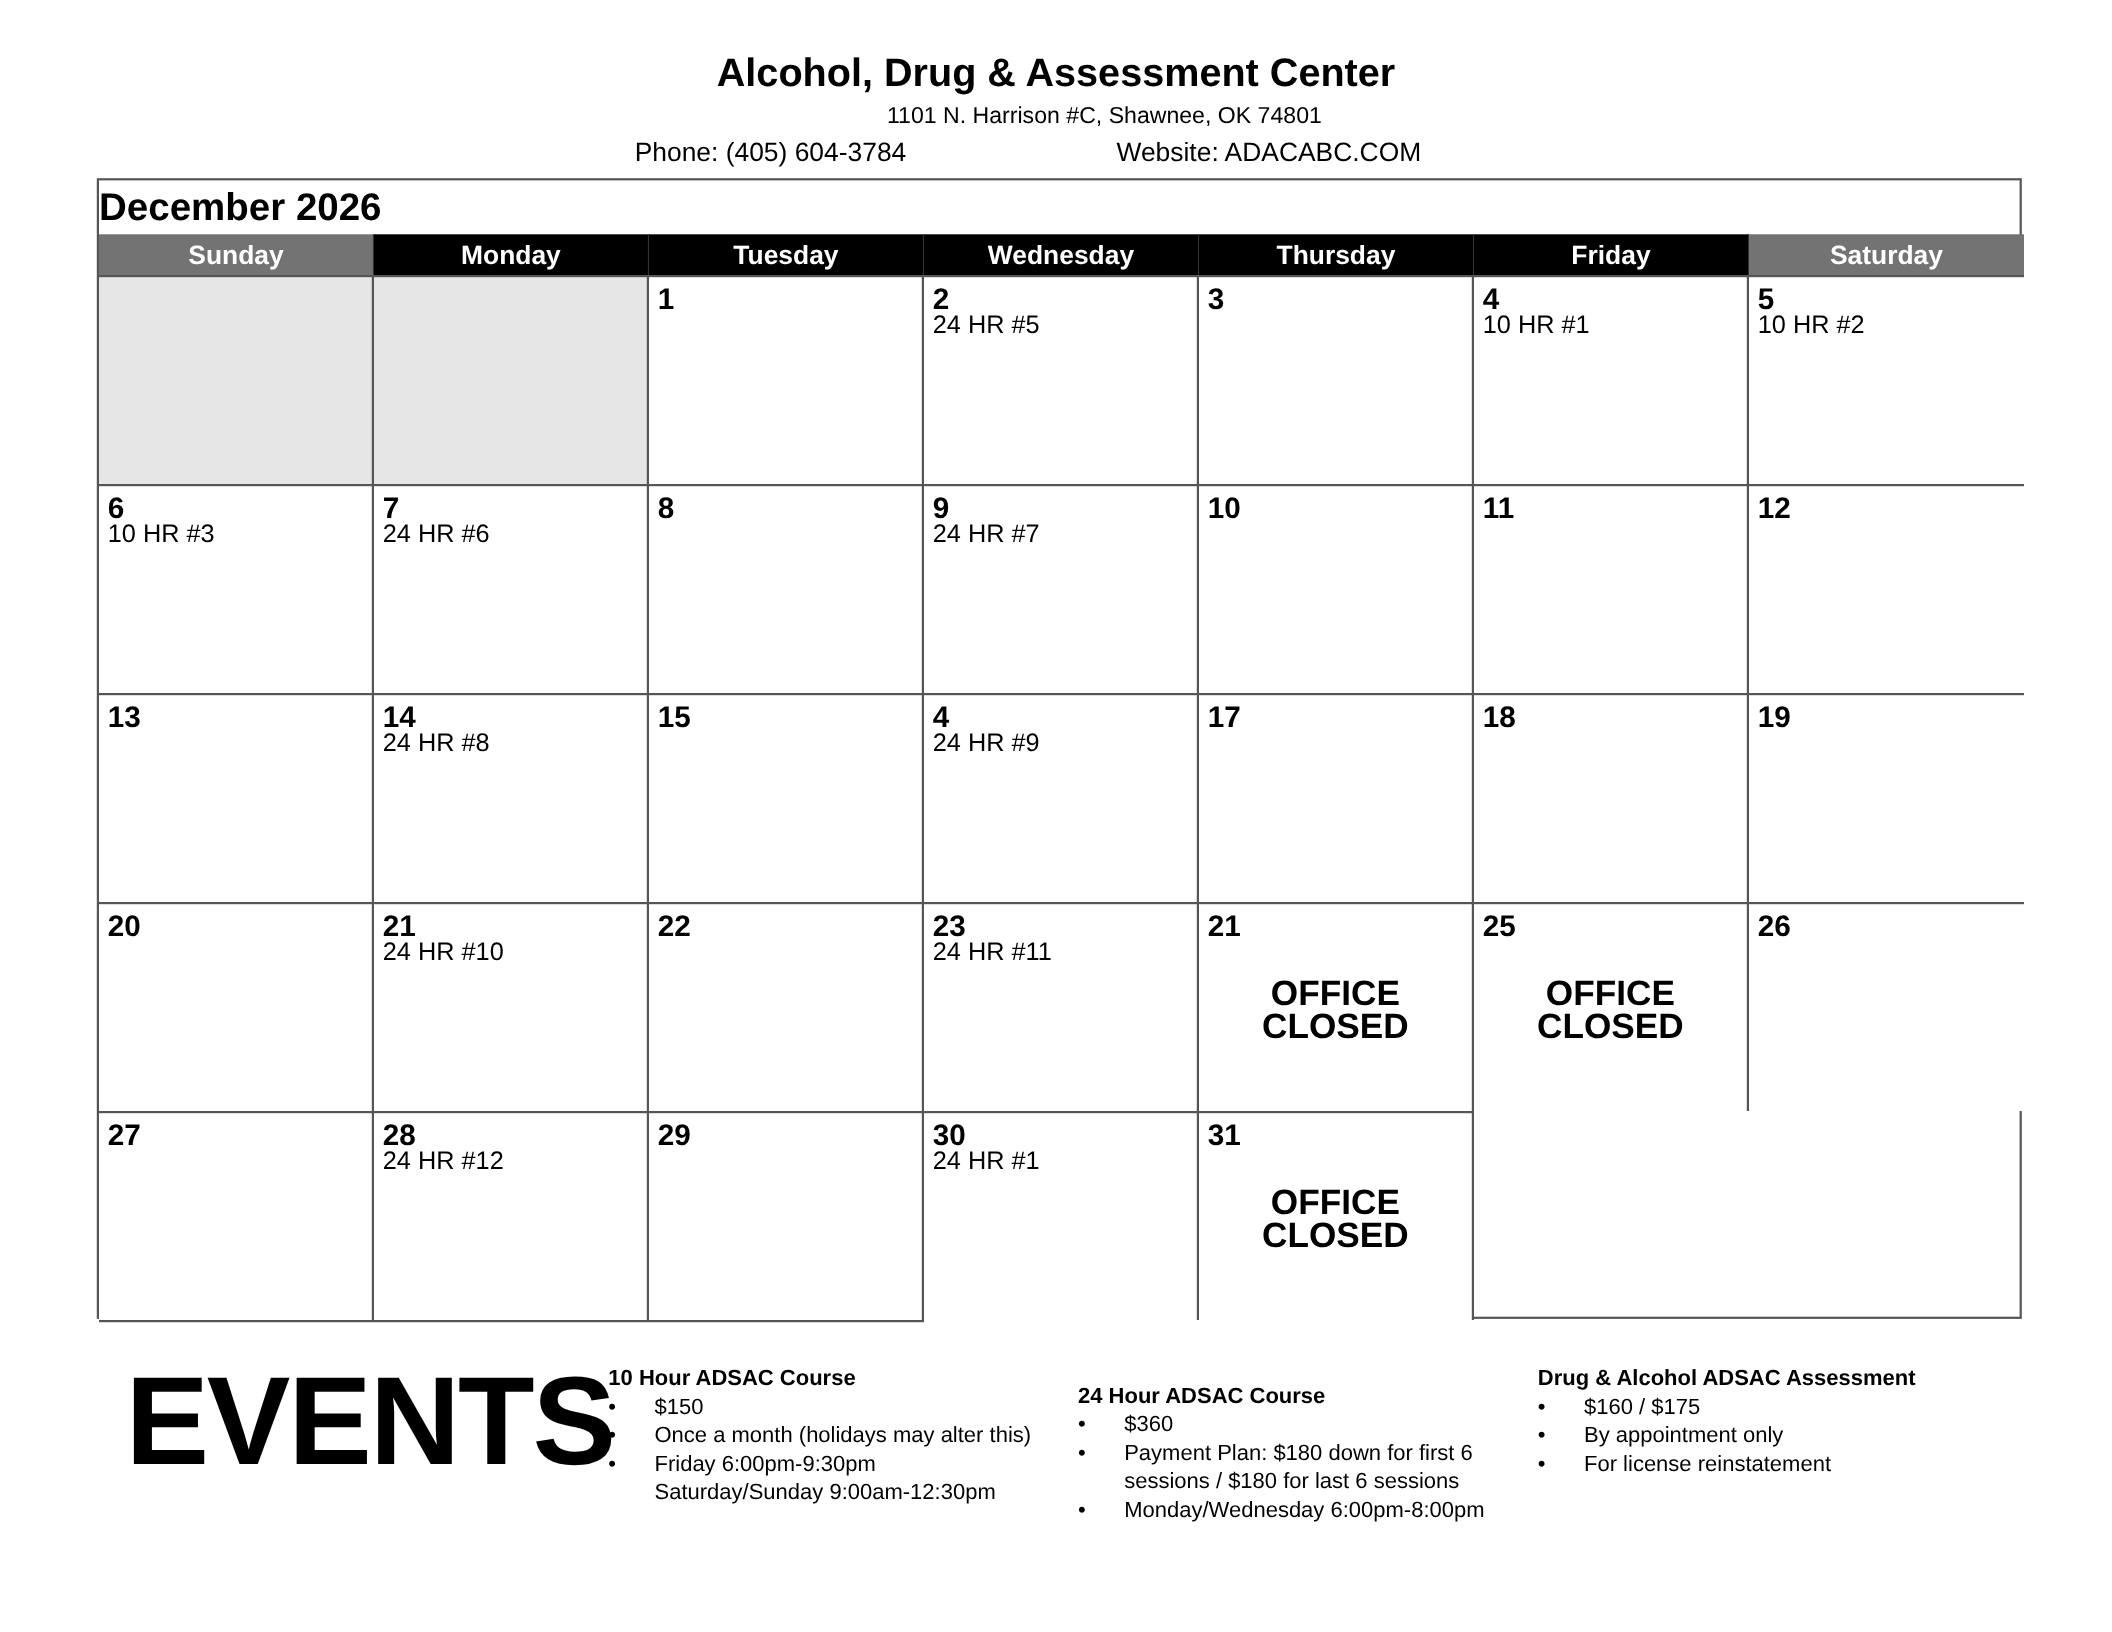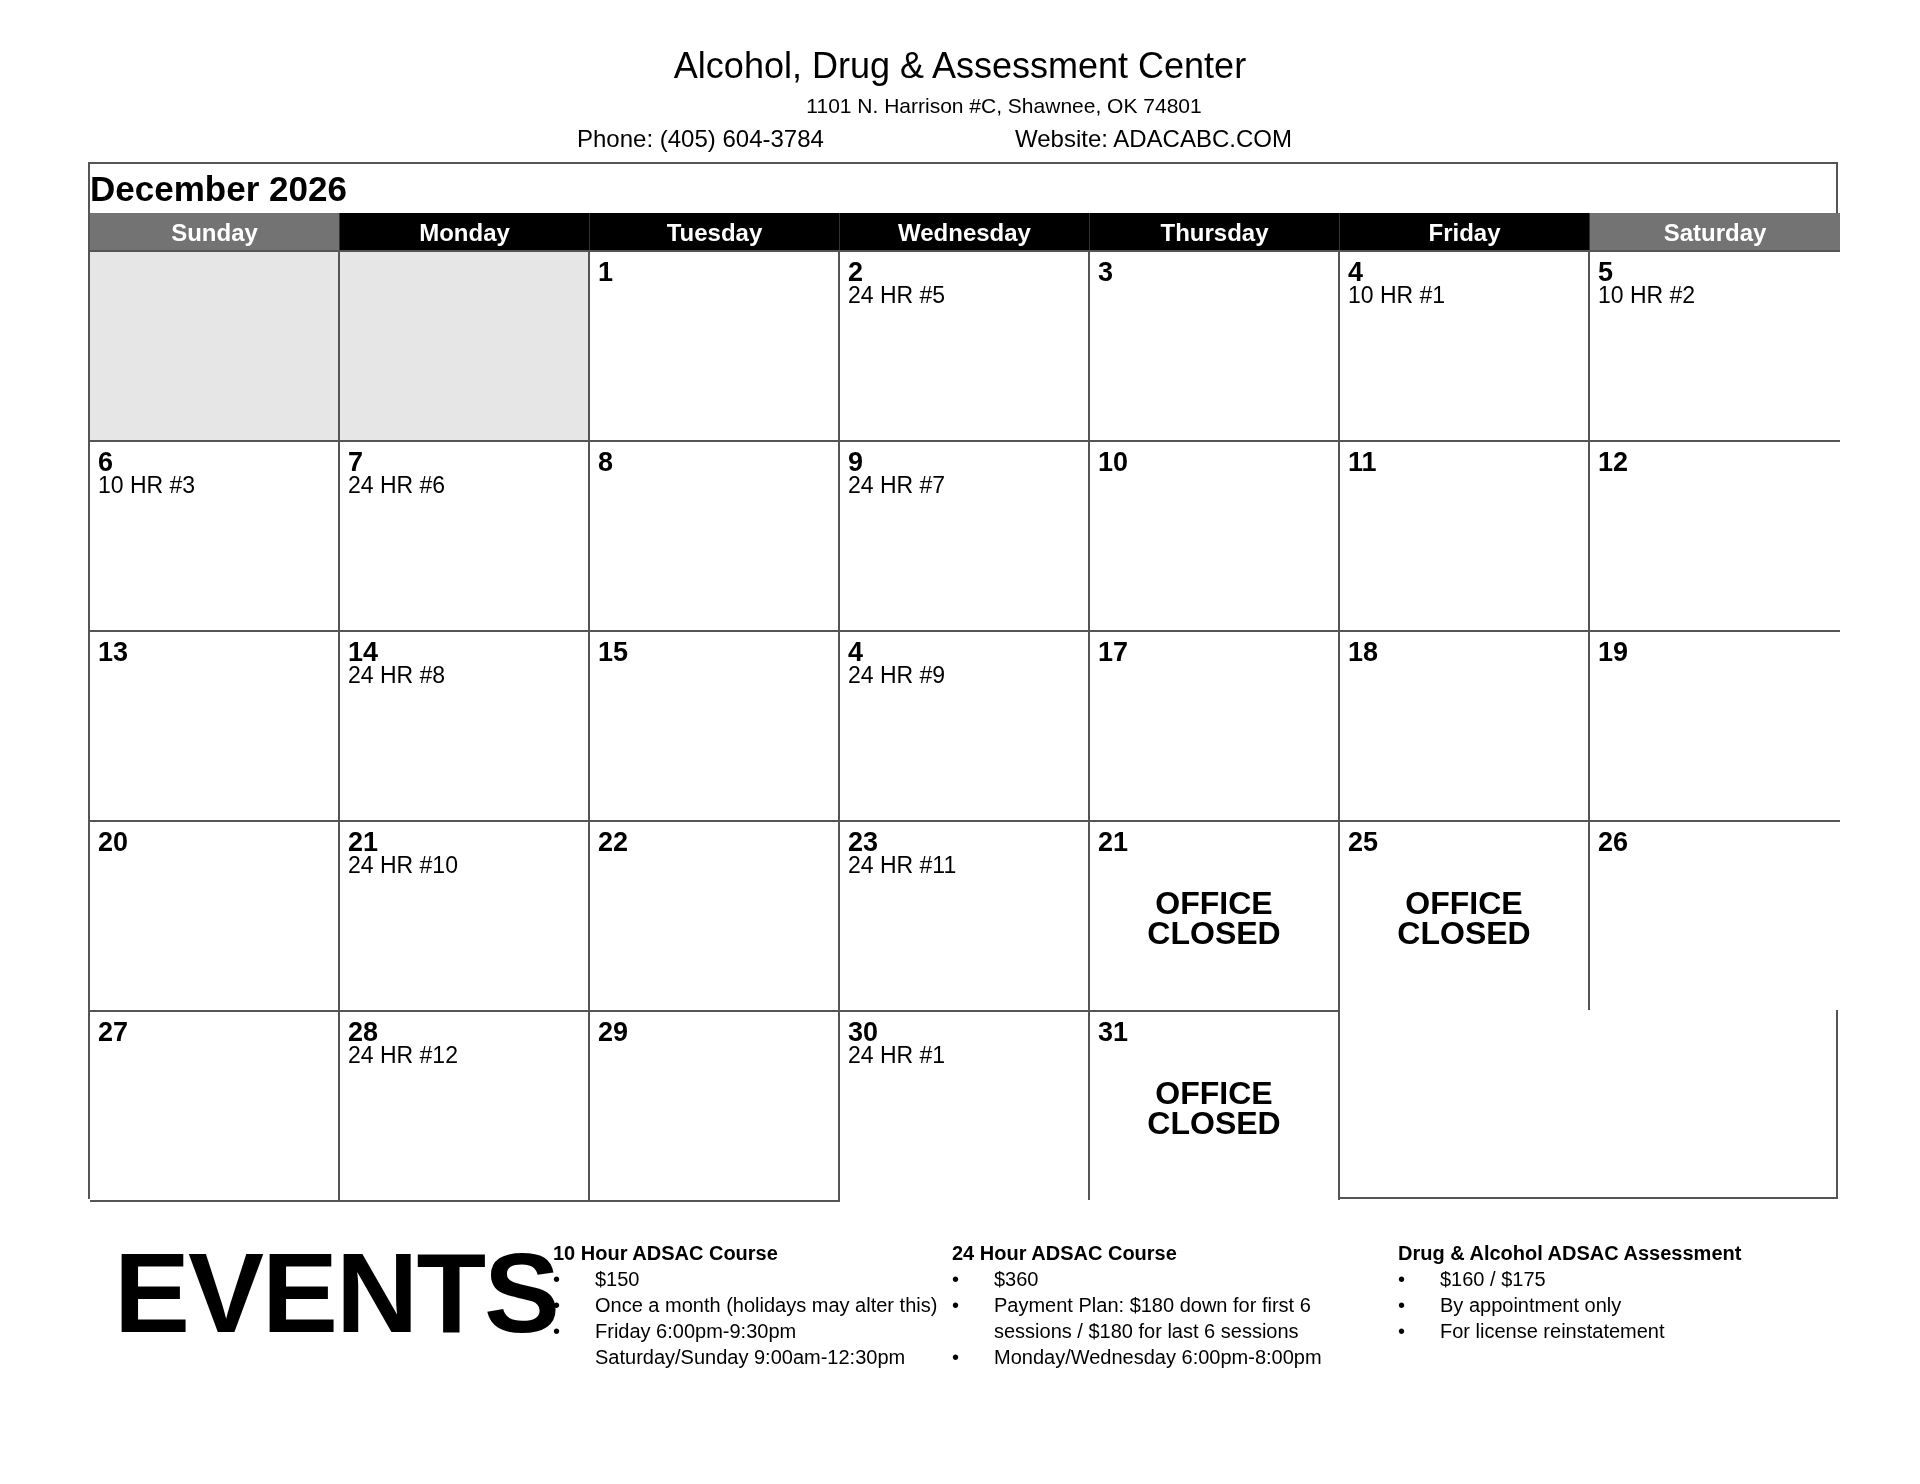--- a/index.html
+++ b/index.html
@@ -2,21 +2,21 @@
 <html><head>
 <meta charset="utf-8">
 <style>
   html, body { margin: 0; padding: 0; background: #ffffff; }
   body {
     width: 1920px; height: 1484px; position: relative; overflow: hidden;
     font-family: "Liberation Sans", "DejaVu Sans", sans-serif; color: #000;
   }
   .hdr-title {
     position: absolute; left: 0; width: 1920px; top: 44px;
-    text-align: center; font-weight: normal; font-size: 36px; line-height: 44px;
+    text-align: center; font-weight: bold; font-size: 36px; line-height: 44px;
   }
   .hdr-address {
     position: absolute; left: 0; width: 1920px; top: 92px;
     text-align: center; font-size: 21px; line-height: 28px; padding-left: 44px;
   }
   .hdr-phone {
     position: absolute; left: 577px; top: 125px;
     font-size: 24px; line-height: 28px; white-space: nowrap;
   }
   .hdr-website {
@@ -76,21 +76,21 @@
     font-weight: bold; font-size: 114px; line-height: 118px; letter-spacing: -2px;
   }
   .info-block { position: absolute; top: 1240px; font-size: 20px; line-height: 26px; }
   .info-block .ib-title { font-weight: bold; white-space: nowrap; }
   .info-block ul { margin: 0; padding: 0; list-style: none; }
   .info-block li { position: relative; padding-left: 42px; }
   .info-block li::before {
     content: "\2022"; position: absolute; left: 0; top: 0; font-size: 20px;
   }
   .ib-10 { left: 553px; width: 400px; }
-  .ib-24 { left: 952px; width: 400px; }
+  .ib-24 { left: 980px; width: 400px; margin-top: 16px; }
   .ib-da { left: 1398px; width: 420px; }
 </style>
 </head>
 <body>
 
 <div class="hdr-title">Alcohol, Drug &amp; Assessment Center</div>
 <div class="hdr-address">1101 N. Harrison #C, Shawnee, OK 74801</div>
 <div class="hdr-phone">Phone: (405) 604-3784</div>
 <div class="hdr-website">Website: ADACABC.COM</div>
 

